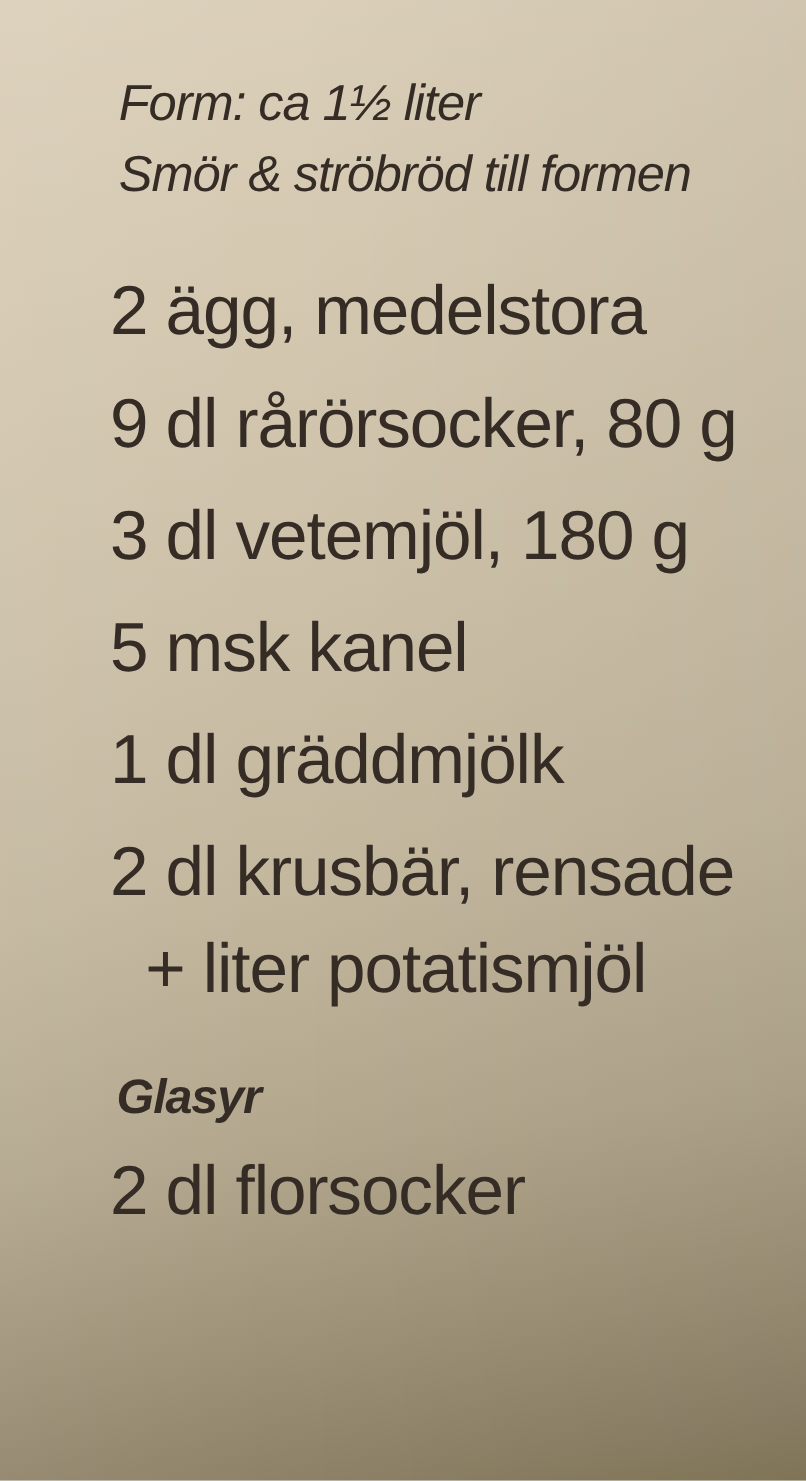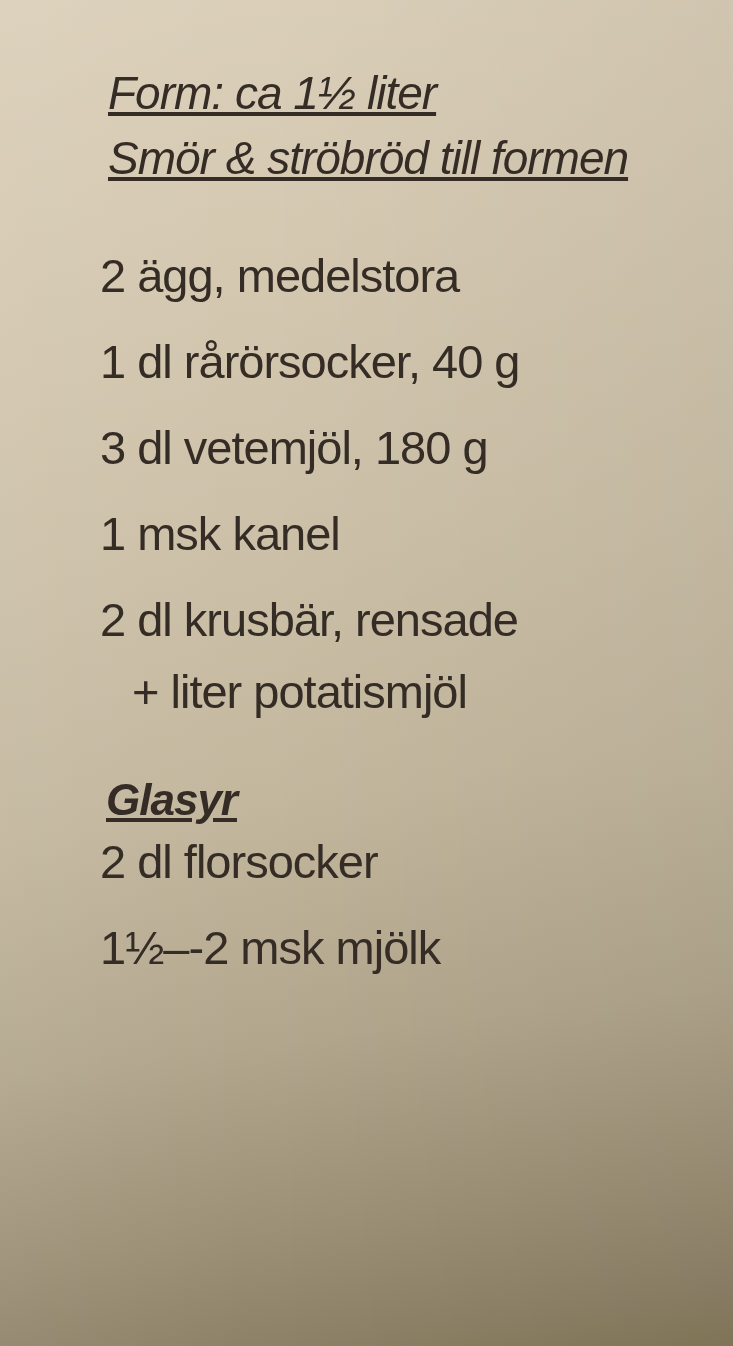--- a/index.html
+++ b/index.html
@@ -33,63 +33,61 @@
     pointer-events: none;
   }
   .page-column {
     position: absolute;
     left: 100px;
     top: 62px;
     right: 30px;
     color: #342c25;
   }
   .line {
-    font-size: 47px;
+    font-size: 63px;
     line-height: 1;
     letter-spacing: -1px;
     white-space: nowrap;
   }
   .note {
     font-style: italic;
     font-size: 46px;
     padding-left: 8px;
-    text-decoration: underline;
   }
   .note-1 { margin-top: 8px; }
   .note-2 { margin-top: 19px; }
   .ing-first { margin-top: 71px; }
   .ing { margin-top: 39px; }
   .ing-cont { margin-top: 25px; padding-left: 32px; }
   .section-heading {
     font-size: 44px;
     line-height: 1;
     font-weight: bold;
     font-style: italic;
     letter-spacing: -1px;
     margin-top: 63px;
     padding-left: 6px;
-    text-decoration: underline;
   }
-  .sec-ing-1 { margin-top: 16px; }
+  .sec-ing-1 { margin-top: 32px; }
   .sec-ing-2 { margin-top: 39px; }
 </style>
 </head>
 <body>
 
 <div class="vignette"></div>
 
 <div class="page-column">
 
   <div class="line note note-1">Form: ca 1½ liter</div>
   <div class="line note note-2">Smör &amp; ströbröd till formen</div>
 
   <div class="line ing-first">2 ägg, medelstora</div>
-  <div class="line ing">1 dl rårörsocker, 40 g</div>
+  <div class="line ing">9 dl rårörsocker, 80 g</div>
   <div class="line ing">3 dl vetemjöl, 180 g</div>
-  <div class="line ing">1 msk kanel</div>
+  <div class="line ing">5 msk kanel</div>
+  <div class="line ing">1 dl gräddmjölk</div>
   <div class="line ing">2 dl krusbär, rensade</div>
   <div class="line ing-cont">+ liter potatismjöl</div>
 
   <div class="section-heading">Glasyr</div>
   <div class="line sec-ing-1">2 dl florsocker</div>
-  <div class="line sec-ing-2">1½–-2 msk mjölk</div>
 
 </div>
 
 </body></html>

